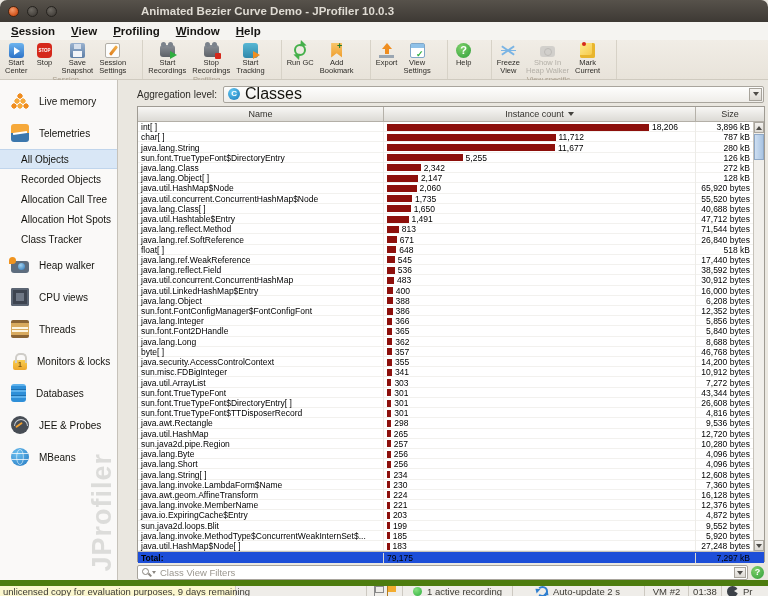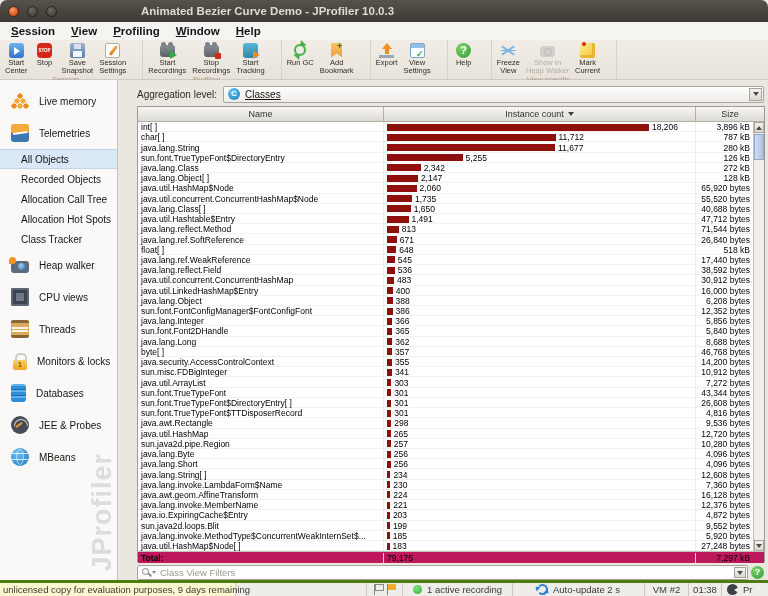--- a/index.html
+++ b/index.html
@@ -36,21 +36,21 @@
   .sb-sub{height:20px;display:flex;align-items:center;padding-left:21px;font-size:10px;color:#15140f;}
   .sb-sub.sel{background:#d9e7f6;border-top:1px solid #c0d5ec;border-bottom:1px solid #c0d5ec;}
   .watermark{position:absolute;right:-1px;bottom:8px;writing-mode:vertical-rl;transform:rotate(180deg);font-size:27px;font-weight:bold;color:#dcdcda;letter-spacing:1px;pointer-events:none;}
 
   .content{flex:1;padding:4px 2px 0 17px;display:flex;flex-direction:column;background:#eae7e0;}
 
   
   .agg-row{height:22px;display:flex;align-items:center;margin:0 2px 2px 2px;}
   .agg-label{font-size:10px;color:#2c2a26;margin-right:6px;white-space:nowrap;}
   .combo{flex:1;height:17px;background:linear-gradient(#fefefd,#efede9);border:1px solid #a9a59d;border-radius:2px;display:flex;align-items:center;padding-left:4px;gap:5px;}
-  .combo-text{font-size:10px;color:#15140f;text-decoration:underline;}
+  .combo-text{font-size:16px;color:#15140f;}
   .arrowbox{width:13px;height:13px;background:linear-gradient(#f6f4f1,#dcd9d3);border:1px solid #a7a39b;display:flex;align-items:center;justify-content:center;flex:none;}
   .arrowbox .tri{width:0;height:0;border-left:3px solid transparent;border-right:3px solid transparent;border-top:4px solid #4e4c48;}
   .combo .arrowbox{margin-left:auto;margin-right:1px;}
 
   
   .table{margin:0 1px 0 2px;border:1px solid #9f9b93;background:#fff;position:relative;height:456px;}
   .theader{display:flex;height:15px;background:linear-gradient(#f8f7f5,#dcdad5);border-bottom:1px solid #b3afa7;}
   .th{font-size:9px;color:#33312d;display:flex;align-items:center;justify-content:center;border-right:1px solid #b5b1a9;gap:4px;}
   .th.name{width:246px;}
   .th.count{width:312px;}
@@ -62,32 +62,32 @@
   .c-count{width:312px;border-right:1px solid #edece8;display:flex;align-items:center;padding-left:3px;gap:3px;min-width:0;}
   .bar{height:7px;background:#8d100c;flex:none;}
   .cnt{font-size:8.5px;color:#000;white-space:nowrap;}
   .c-size{flex:1;font-size:8.5px;color:#000;display:flex;align-items:center;justify-content:flex-end;padding-right:14px;white-space:nowrap;}
   .vscroll{position:absolute;top:15px;right:0;width:11px;height:429px;background:#f1efeb;border-left:1px solid #c6c2ba;}
   .sc-btn{position:absolute;left:0;right:0;height:11px;background:linear-gradient(#f4f2ef,#dcd9d3);border:1px solid #aaa69e;display:flex;align-items:center;justify-content:center;}
   .sc-up{top:0;}.sc-down{bottom:0;}
   .sc-btn .tri-up{width:0;height:0;border-left:3px solid transparent;border-right:3px solid transparent;border-bottom:4px solid #4e4c48;}
   .sc-btn .tri-dn{width:0;height:0;border-left:3px solid transparent;border-right:3px solid transparent;border-top:4px solid #4e4c48;}
   .sc-thumb{position:absolute;left:0;right:0;top:12px;height:26px;background:linear-gradient(90deg,#cddef1,#a9c4e2);border:1px solid #8fa8c6;}
-  .totalrow{height:12px;display:flex;background:#be185d;border-top:1px solid #c6c2ba;align-items:center;}
+  .totalrow{height:12px;display:flex;background:#1d4ed8;border-top:1px solid #c6c2ba;align-items:center;}
   .totalrow .c-name{font-weight:bold;border-right:1px solid #dad7d1;}
   .totalrow .c-count{border-right:1px solid #dad7d1;}
 
   
   .filterrow{margin:3px 2px 0 2px;height:15px;display:flex;align-items:center;gap:3px;}
   .filterbox{flex:1;height:15px;background:#fff;border:1px solid #a8a49c;border-radius:2px;display:flex;align-items:center;padding:0 1px 0 4px;gap:4px;}
   .placeholder{font-size:9.5px;color:#9b978f;}
   .filterbox .arrowbox{margin-left:auto;width:12px;height:11px;}
 
   
-  .statusbar{height:16px;background:#efede9;border-top:3px solid #4d7c0f;display:flex;align-items:stretch;font-size:9.5px;color:#3c3a34;}
+  .statusbar{height:16px;background:#efede9;border-top:6px solid #4d7c0f;display:flex;align-items:stretch;font-size:9.5px;color:#3c3a34;}
   .seg{display:flex;align-items:center;border-right:1px solid #cdc9c1;gap:5px;justify-content:center;white-space:nowrap;}
   .seg.license{width:236px;background:#fbf7cf;justify-content:flex-start;padding-left:3px;}
   .seg.spacer{flex:1;border-right:1px solid #cdc9c1;}
   .seg.flags{width:36px;gap:4px;}
   .seg.rec{width:110px;}
   .seg.auto{width:132px;text-align:center;}
   .seg.vm{width:44px;}
   .seg.time{width:33px;}
   .seg.partial{width:46px;border-right:none;justify-content:flex-start;padding-left:5px;overflow:hidden;}
 

